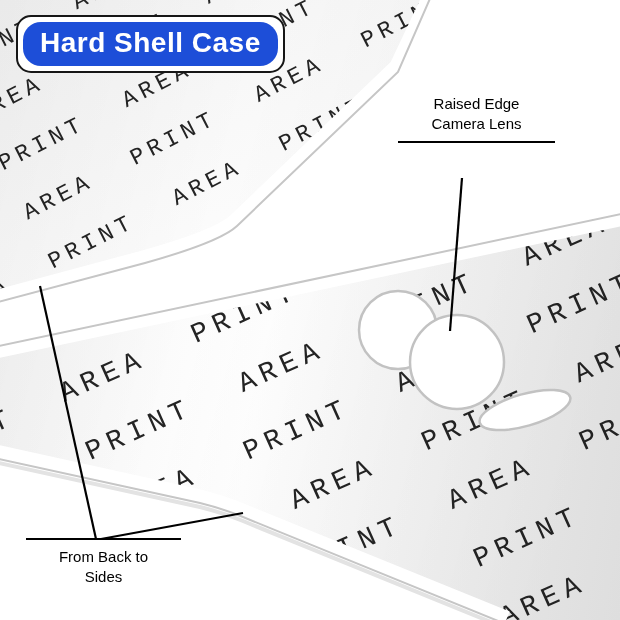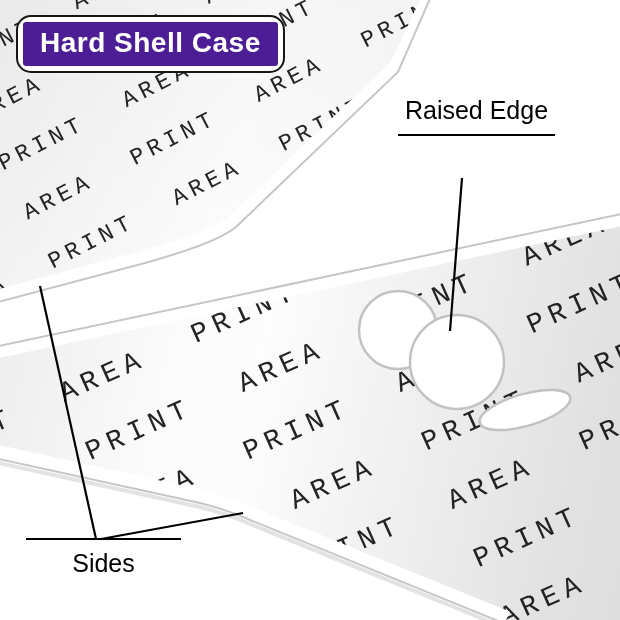--- a/index.html
+++ b/index.html
@@ -35,27 +35,27 @@
   }
 
   .overlay { position:absolute; left:0; top:0; pointer-events:none; }
 
   
   .badge-card {
     position:absolute; left:16px; top:15px;
     background:#ffffff; border:2px solid #161616; border-radius:15px; padding:5px;
   }
   .badge {
-    background:#4c1d95; color:#ffffff; border-radius:3px;
+    background:#1d4ed8; color:#ffffff; border-radius:18px;
     padding:5px 17px 7px 17px; font-size:28px; font-weight:bold; letter-spacing:0.5px;
     white-space:nowrap;
   }
 
   
-  .anno { position:absolute; text-align:center; font-size:25px; line-height:1.32; color:#000000; }
+  .anno { position:absolute; text-align:center; font-size:15px; line-height:1.32; color:#000000; }
   .anno-camera  { left:398px; top:94px;  width:157px; padding-bottom:7px; border-bottom:2.5px solid #000; }
   .anno-fullbody{ left:26px;  top:538px; width:155px; padding-top:7px;   border-top:2.5px solid #000; }
 </style>
 </head>
 <body>
 
 <div class="stage">
 
   <div class="case case-corner">
     <div class="pattern pattern-corner">PRINT AREA PRINT AREA PRINT AREA PRINT AREA PRINT AREA PRINT AREA PRINT AREA PRINT AREA PRINT AREA PRINT AREA PRINT AREA PRINT AREA PRINT AREA PRINT AREA PRINT AREA PRINT AREA PRINT AREA PRINT AREA PRINT AREA PRINT AREA PRINT AREA PRINT AREA PRINT AREA PRINT AREA PRINT AREA PRINT AREA PRINT AREA PRINT AREA PRINT AREA PRINT AREA PRINT AREA PRINT AREA PRINT AREA PRINT AREA PRINT AREA PRINT AREA PRINT AREA PRINT AREA PRINT AREA PRINT AREA PRINT AREA PRINT AREA PRINT AREA PRINT AREA PRINT AREA PRINT AREA PRINT AREA PRINT AREA PRINT AREA PRINT AREA PRINT AREA PRINT AREA PRINT AREA PRINT AREA PRINT AREA PRINT AREA PRINT AREA PRINT AREA PRINT AREA PRINT AREA PRINT AREA PRINT AREA PRINT AREA PRINT AREA PRINT AREA PRINT AREA PRINT AREA PRINT AREA PRINT AREA PRINT AREA PRINT AREA PRINT AREA PRINT AREA PRINT AREA PRINT AREA PRINT AREA PRINT AREA PRINT AREA PRINT AREA PRINT AREA PRINT AREA PRINT AREA PRINT AREA PRINT AREA PRINT AREA PRINT AREA PRINT AREA PRINT AREA PRINT AREA PRINT AREA PRINT AREA PRINT AREA PRINT AREA PRINT AREA PRINT AREA PRINT AREA PRINT AREA PRINT AREA PRINT AREA PRINT AREA PRINT AREA PRINT AREA PRINT AREA PRINT AREA PRINT AREA PRINT AREA PRINT AREA PRINT AREA PRINT AREA PRINT AREA PRINT AREA PRINT AREA PRINT AREA PRINT AREA PRINT AREA PRINT AREA PRINT AREA PRINT AREA PRINT AREA PRINT AREA </div>
@@ -89,19 +89,21 @@
   </svg>
 
   <div class="badge-card">
     <div class="badge">
       <span>Hard Shell Case</span>
     </div>
   </div>
 
   <div class="anno anno-camera">
     <div>Raised Edge</div>
+    <div>Camera Lens</div>
   </div>
 
   <div class="anno anno-fullbody">
+    <div>From Back to</div>
     <div>Sides</div>
   </div>
 
 </div>
 
 </body></html>

